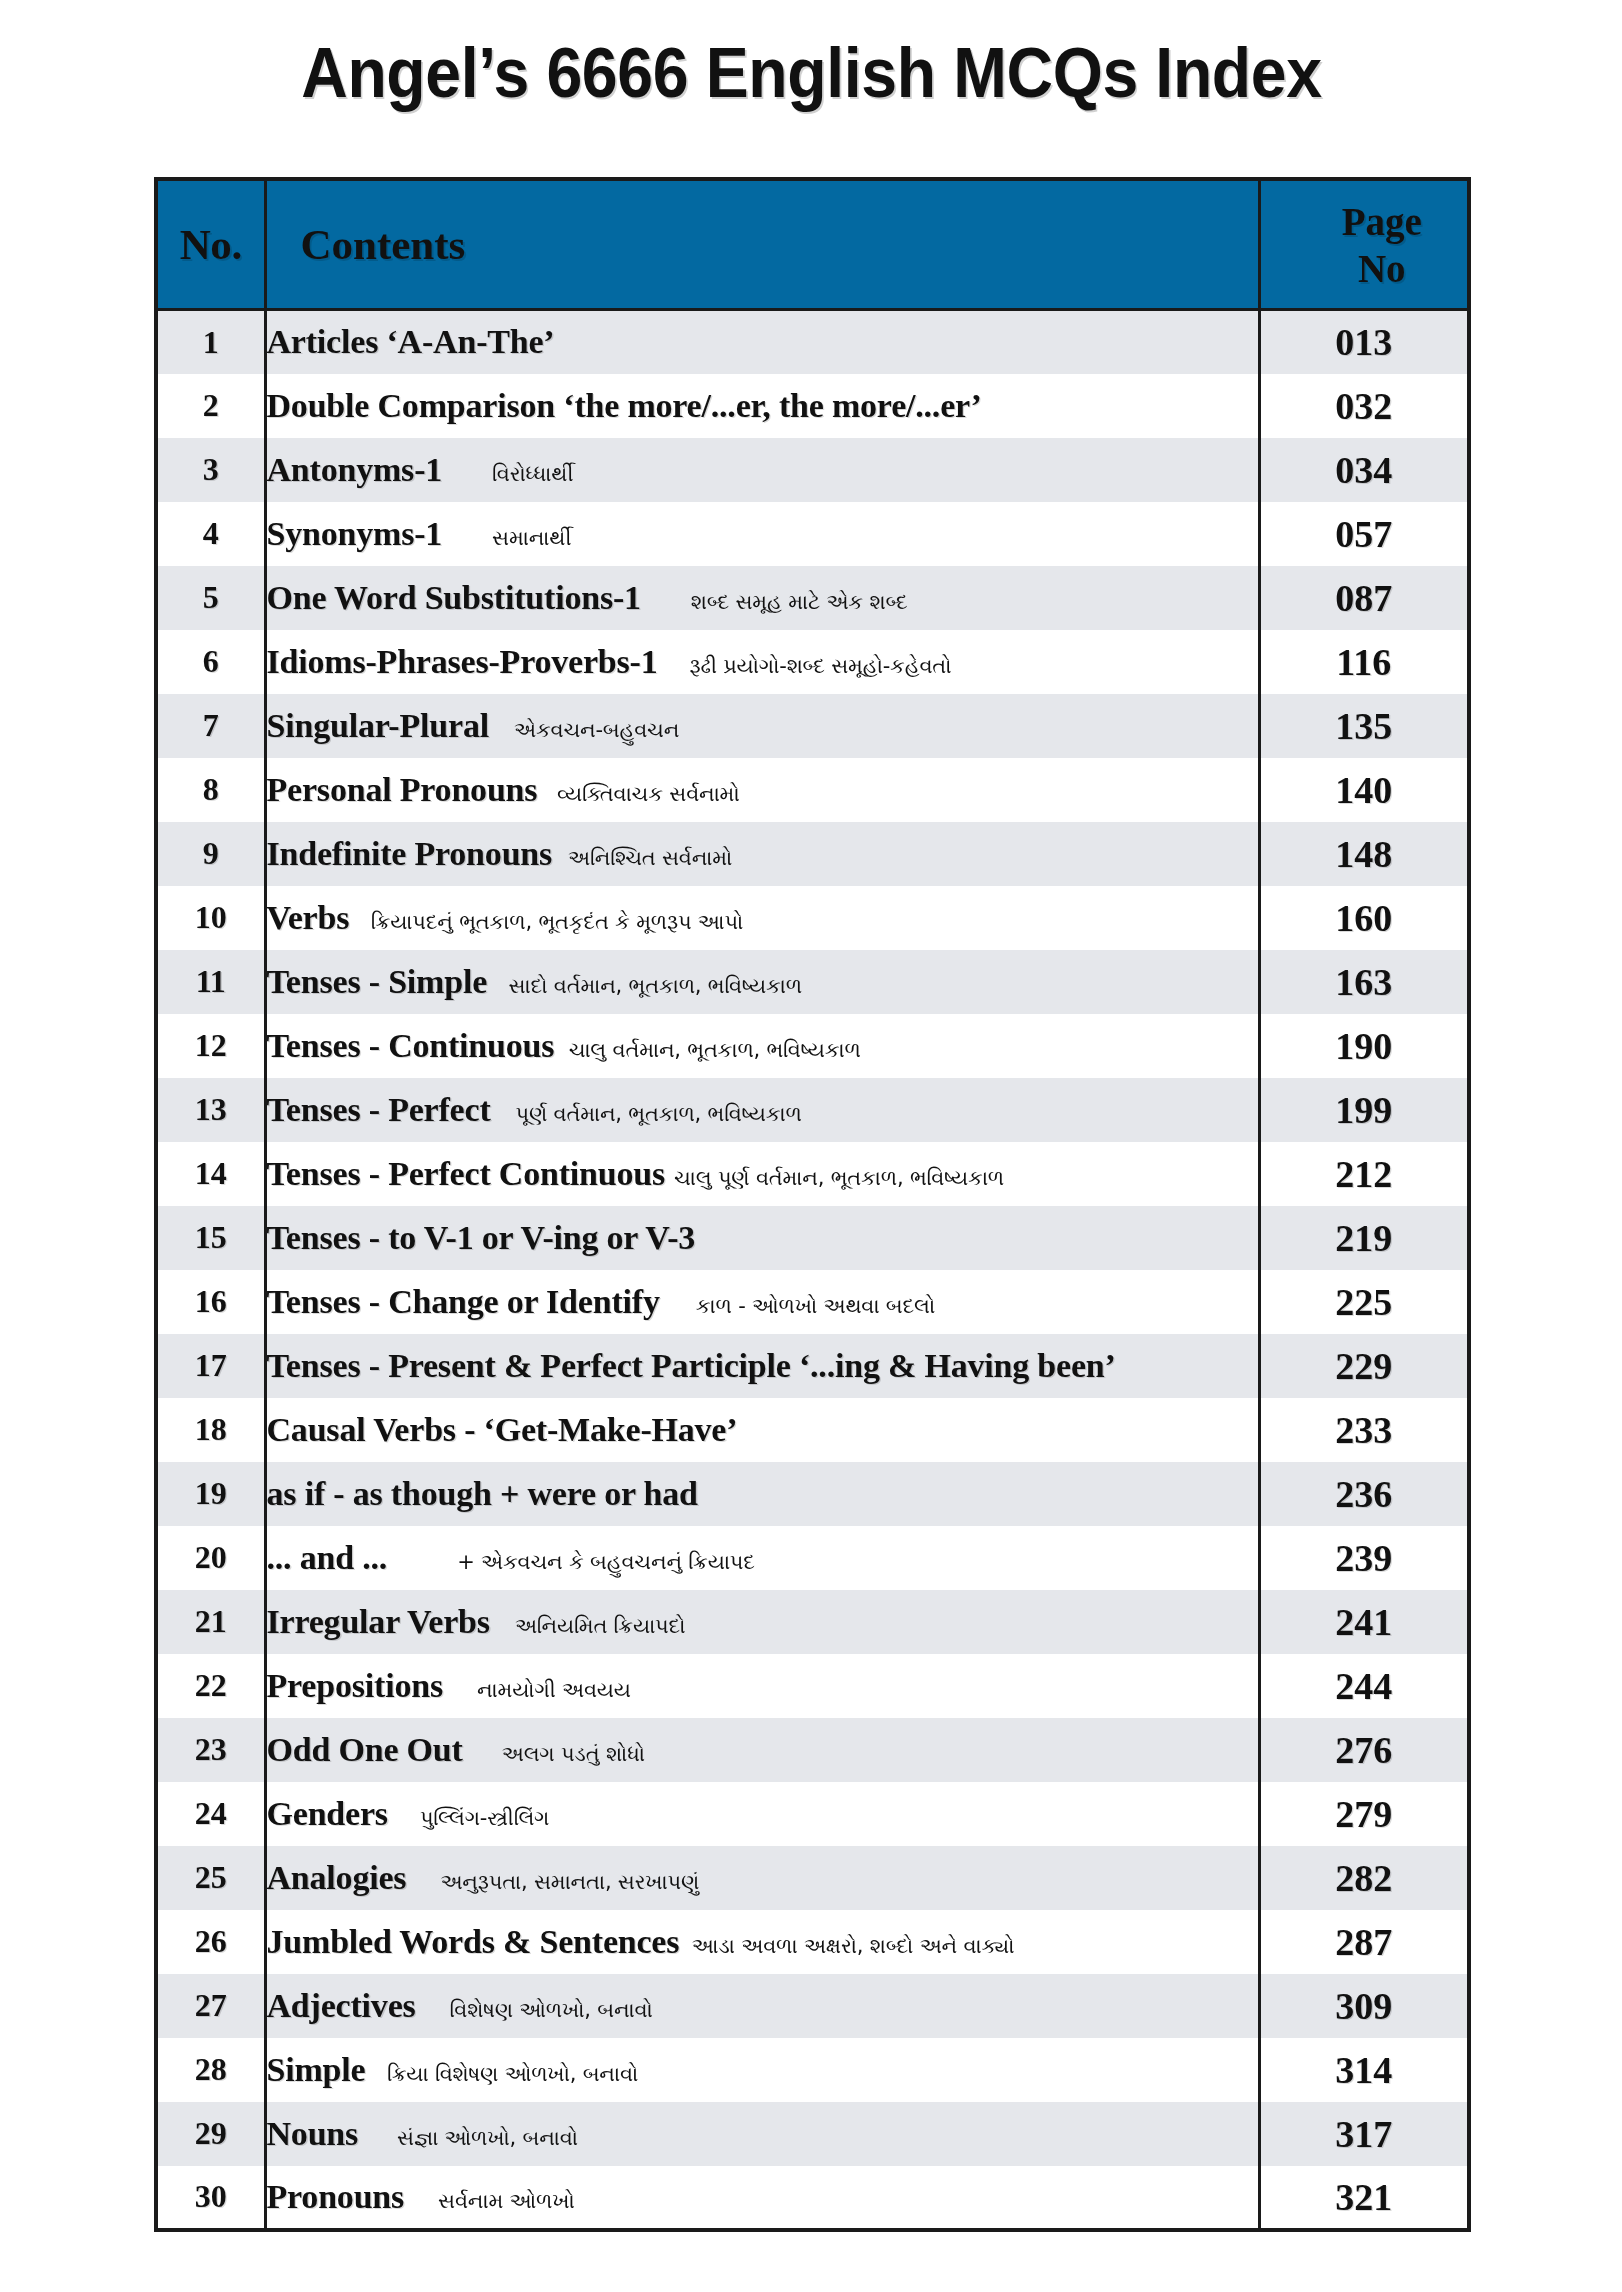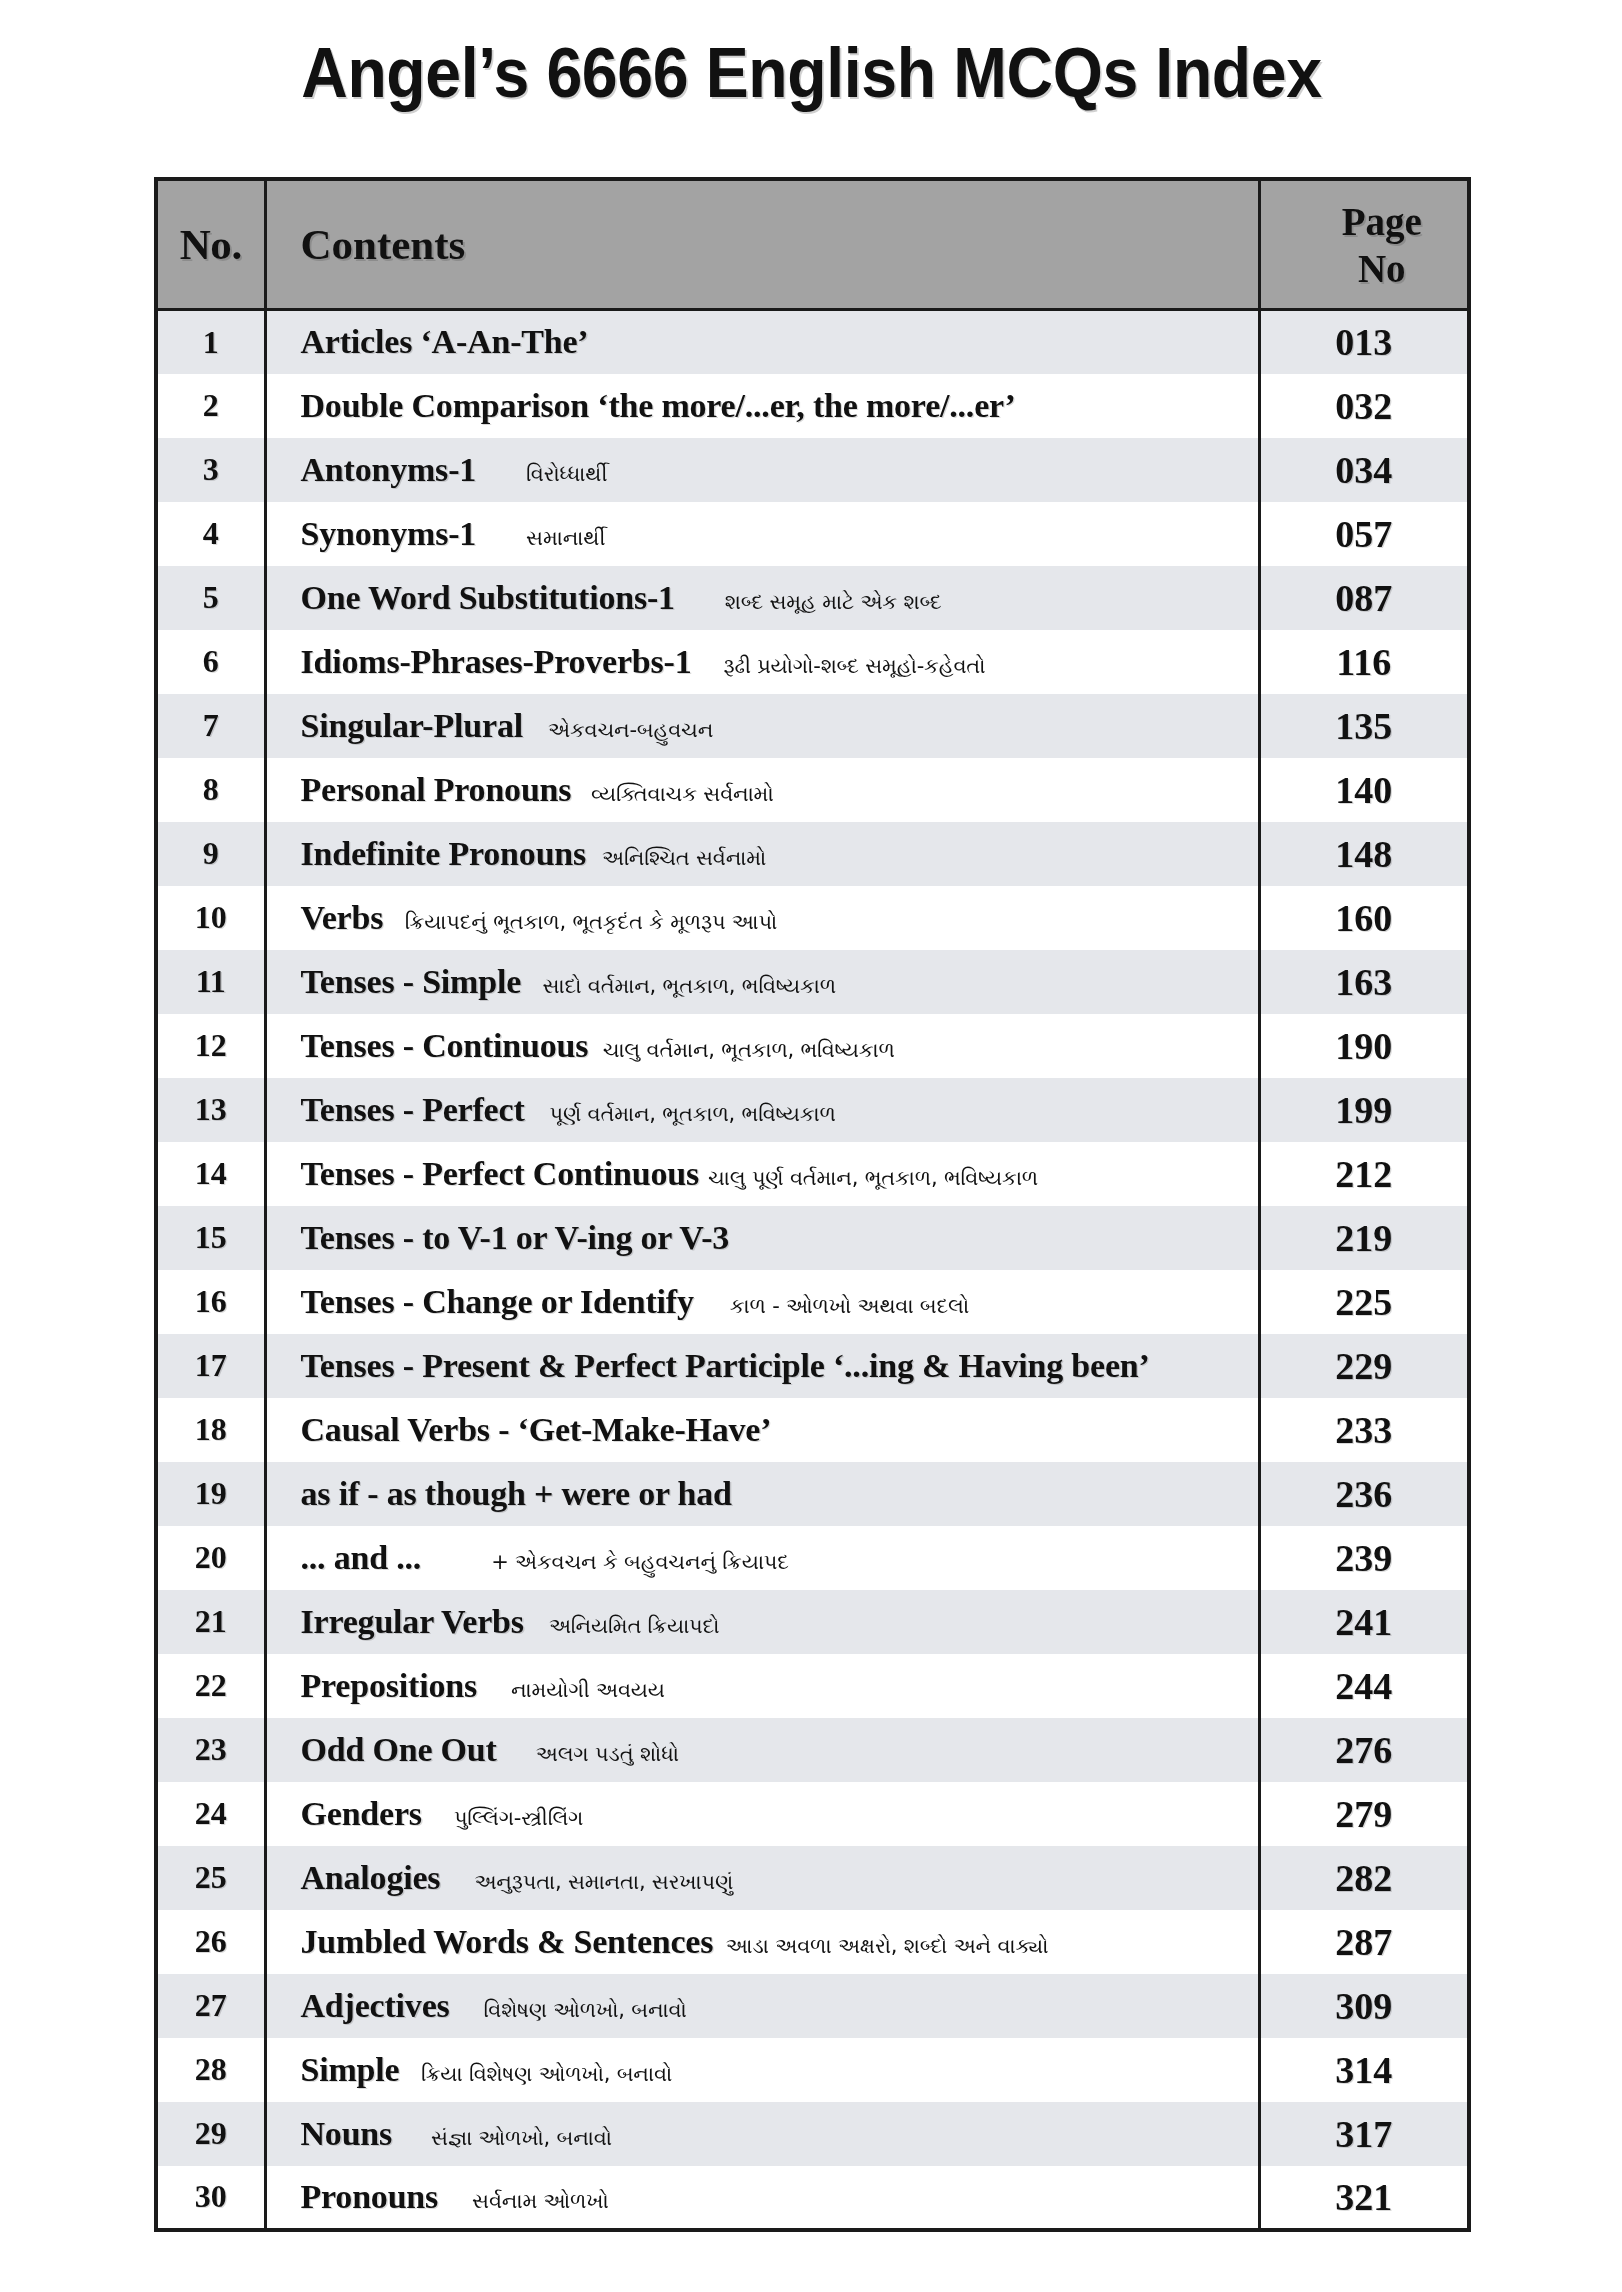--- a/index.html
+++ b/index.html
@@ -51,21 +51,21 @@
     table-layout: fixed;
     border: 4.5px solid #1a1a1a;
   }
 
   .index-table col.c-no    { width: 109px; }
   .index-table col.c-cont  { width: 994px; }
   .index-table col.c-page  { width: 210px; }
 
   
   thead th {
-    background: #a3a3a3;
+    background: #0369a1;
     border-bottom: 3.6px solid #1a1a1a;
     padding: 0;
     vertical-align: middle;
     height: 127px;
   }
   th.h-no {
     border-right: 3.6px solid #1a1a1a;
     text-align: center;
   }
   th.h-cont {
@@ -99,21 +99,20 @@
   td.t-no {
     width: 109px;
     text-align: center;
     border-right: 3.6px solid #1a1a1a;
     font-weight: 700;
     font-size: 32px;
     text-shadow: 1.3px 1.3px 0 rgba(0,0,0,0.15);
   }
   td.t-cont {
     border-right: 3.6px solid #1a1a1a;
-    padding-left: 34px;
     white-space: nowrap;
     overflow: hidden;
   }
   td.t-page {
     text-align: center;
     font-weight: 700;
     font-size: 38px;
     text-shadow: 1.3px 1.3px 0 rgba(0,0,0,0.15);
   }
 

